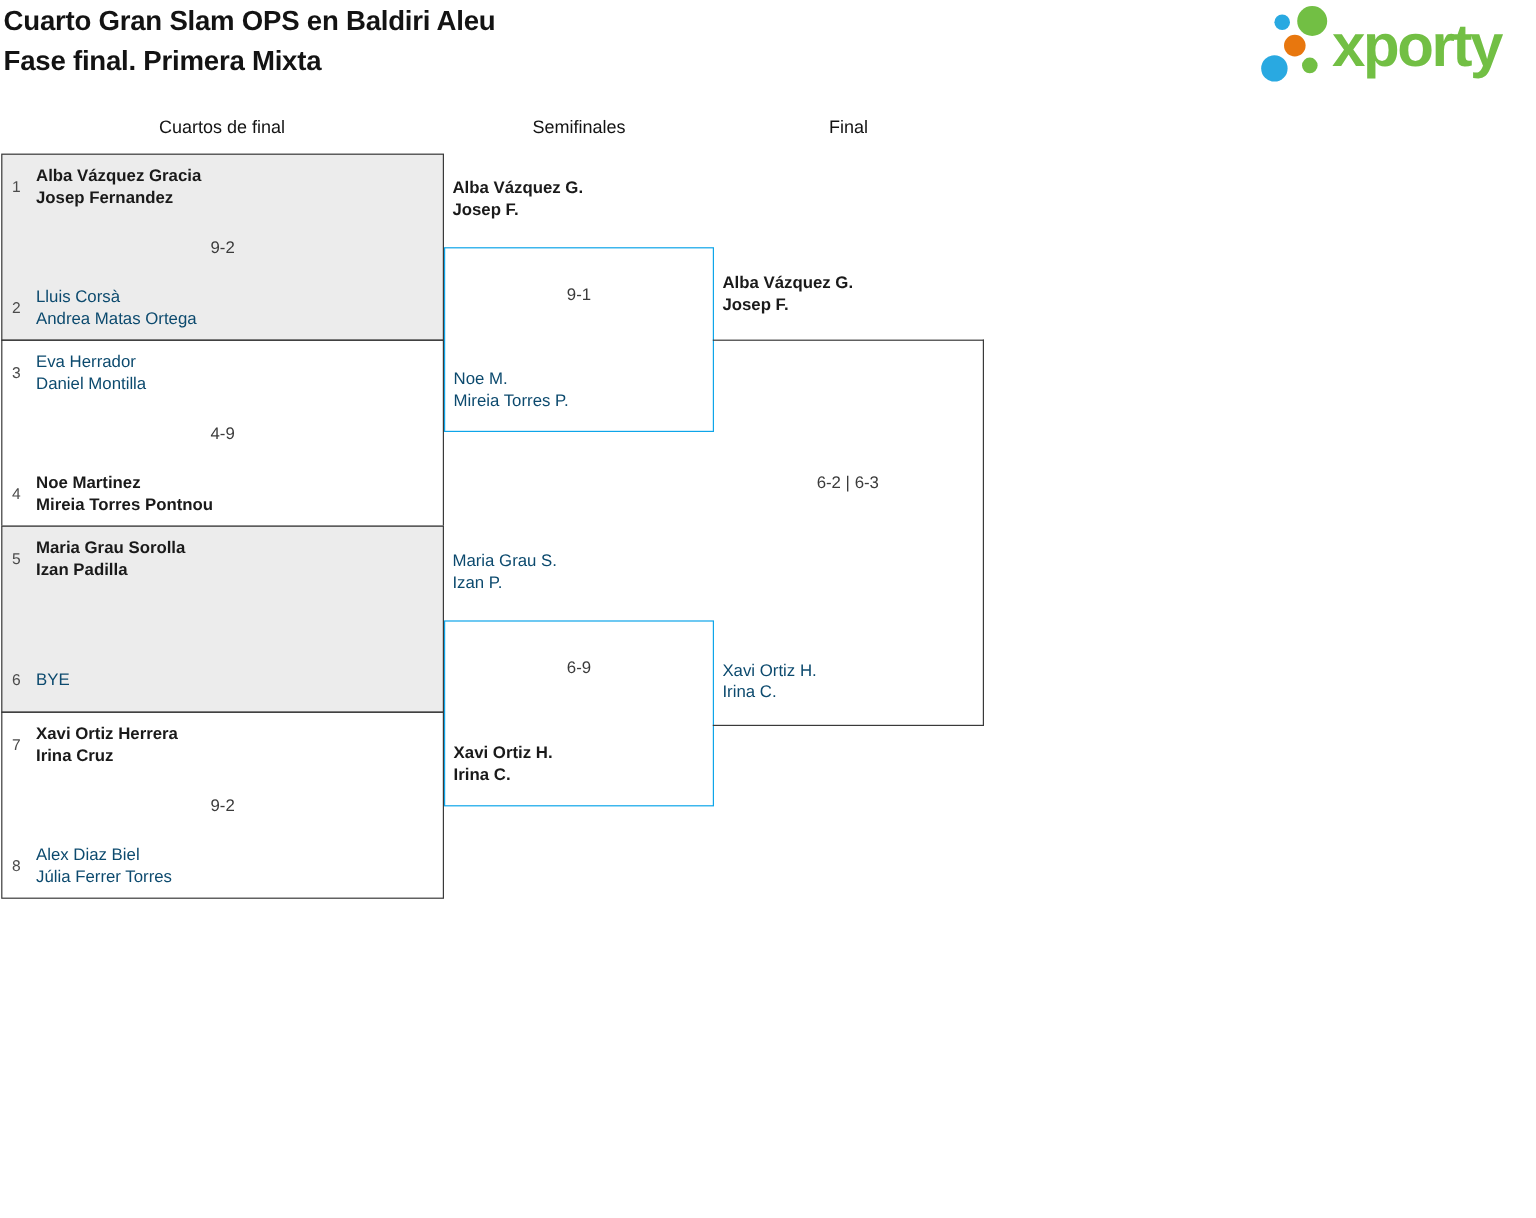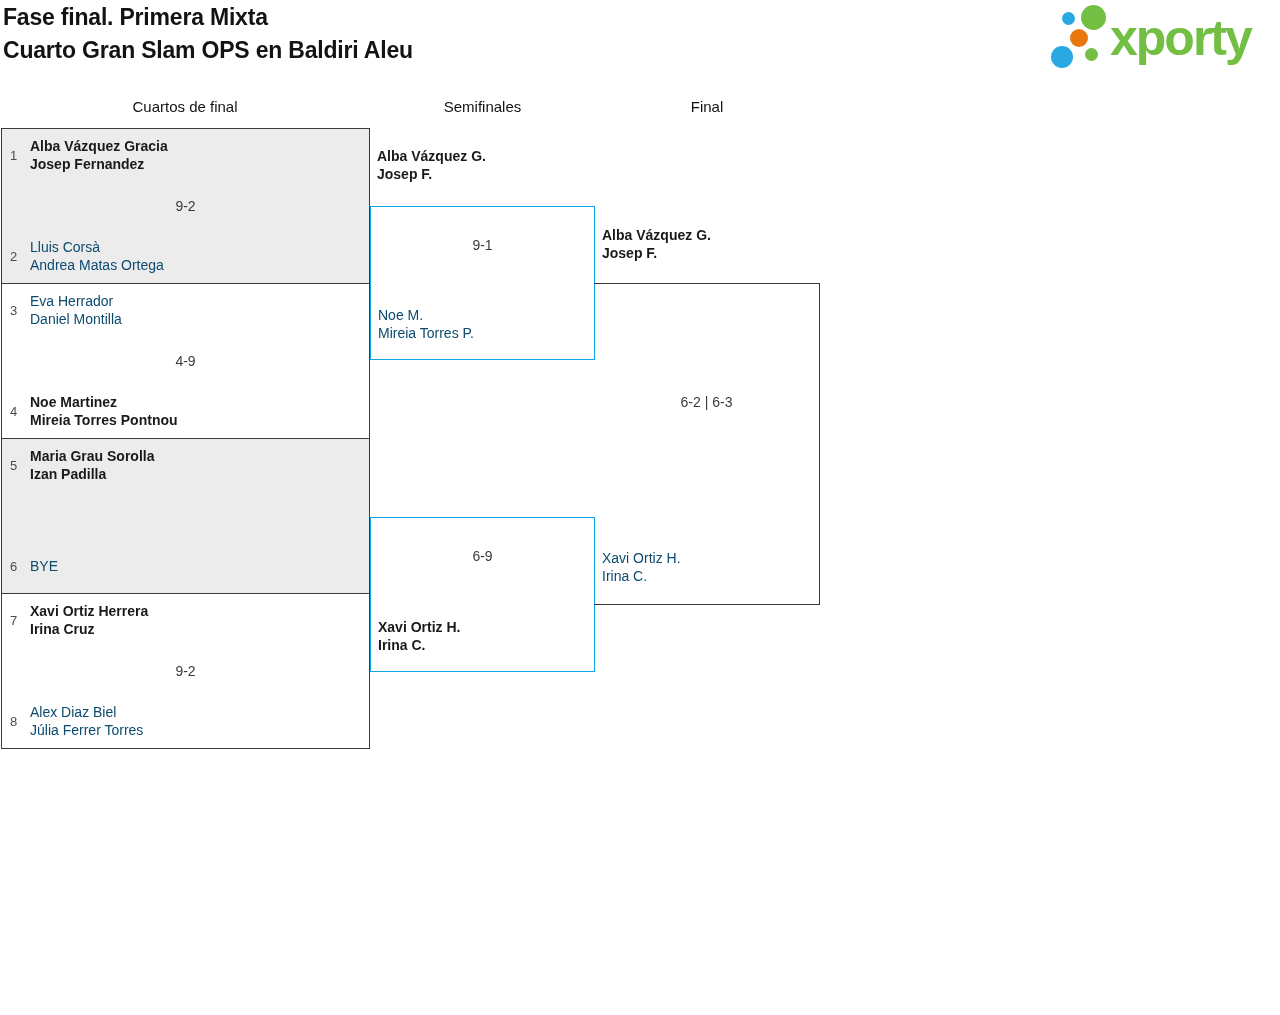--- a/index.html
+++ b/index.html
@@ -55,22 +55,22 @@
 
   
   .float-names{position:absolute;width:212px;}
 </style>
 </head>
 <body>
 
 <div class="page">
 
   <div class="title">
+    <div>Cuarto Gran Slam OPS en Baldiri Aleu</div>
     <div>Fase final. Primera Mixta</div>
-    <div>Cuarto Gran Slam OPS en Baldiri Aleu</div>
   </div>
 
   <div class="logo">
     <span class="dot blue-sm"></span>
     <span class="dot green-lg"></span>
     <span class="dot orange"></span>
     <span class="dot blue-lg"></span>
     <span class="dot green-sm"></span>
     <span class="logo-text">xporty</span>
   </div>
@@ -157,20 +157,24 @@
   </div>
 
   <div class="sf-box" style="top:206px;height:154px">
     <div class="score">9-1</div>
     <div class="inner-names names">
       <div>Noe M.</div>
       <div>Mireia Torres P.</div>
     </div>
   </div>
 
+  <div class="float-names names" style="left:377px;top:458px">
+    <div>Maria Grau S.</div>
+    <div>Izan P.</div>
+  </div>
 
   <div class="sf-box" style="top:517px;height:155px">
     <div class="score">6-9</div>
     <div class="inner-names names winner">
       <div>Xavi Ortiz H.</div>
       <div>Irina C.</div>
     </div>
   </div>
 
   <div class="float-names names winner" style="left:602px;top:226px">

